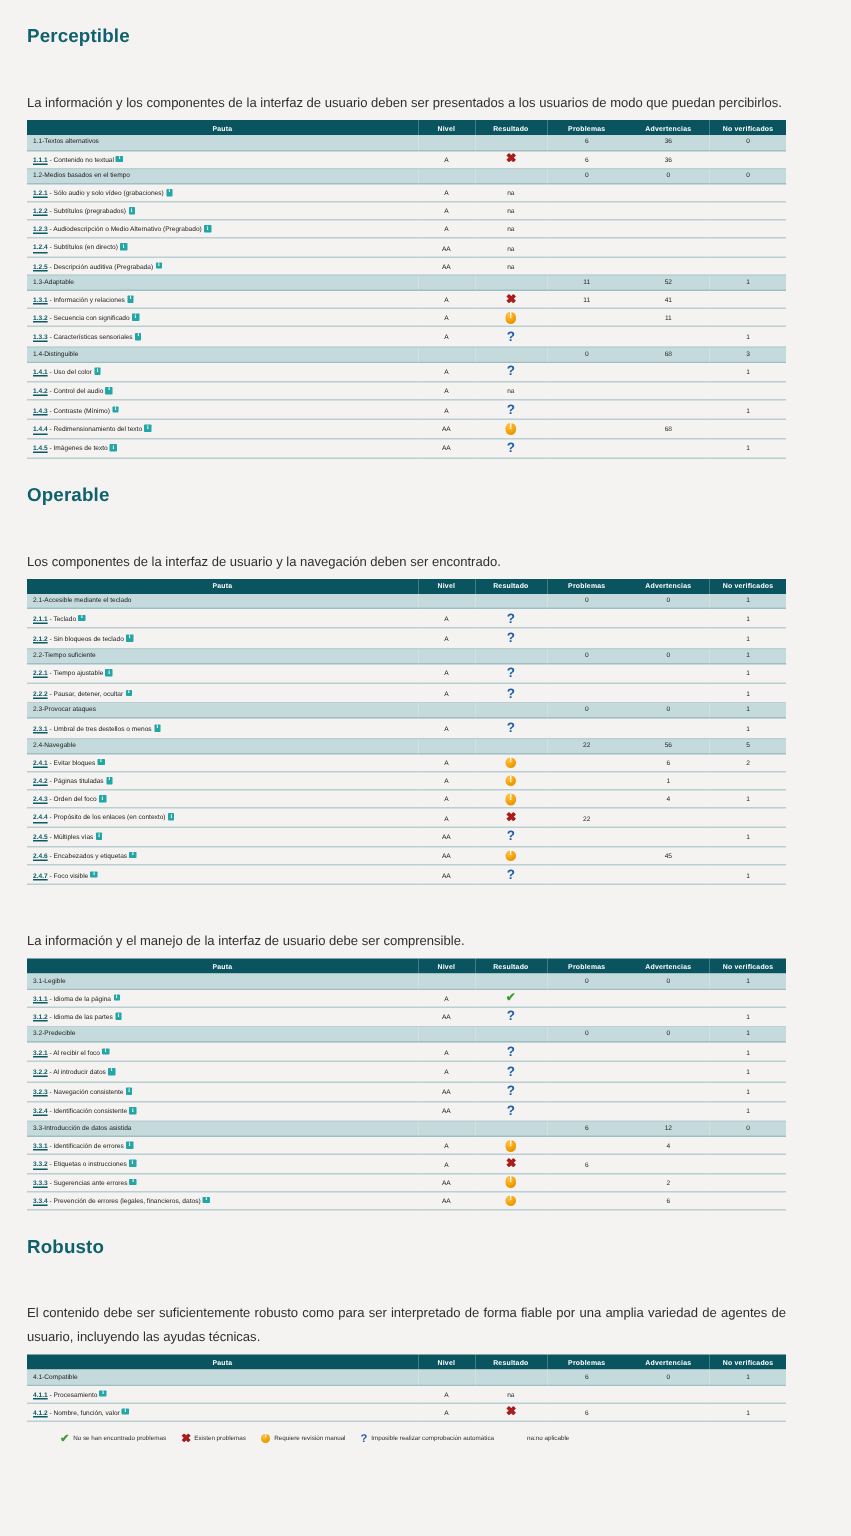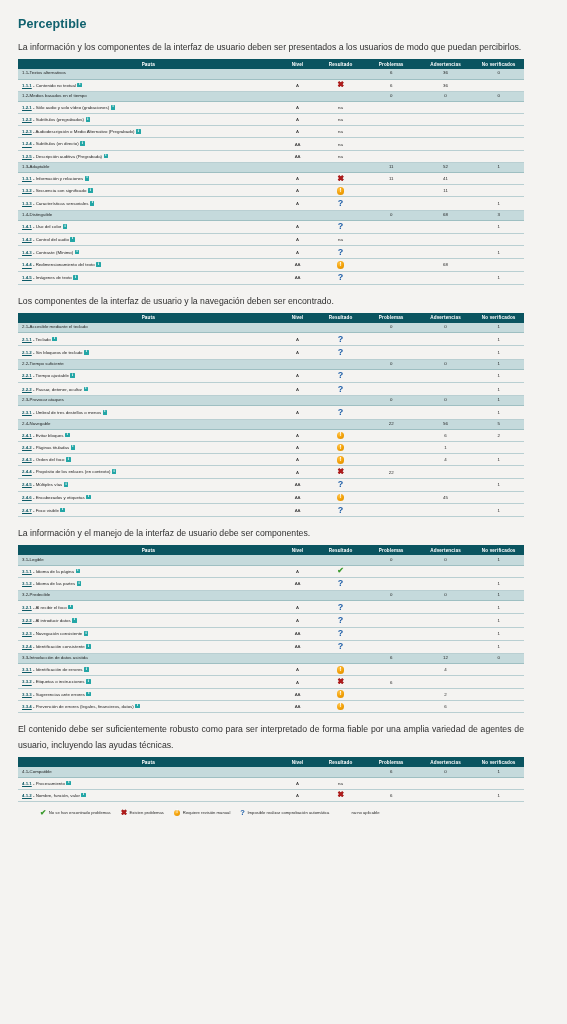--- a/index.html
+++ b/index.html
@@ -26,21 +26,21 @@
     font-size: 12.5px;
     font-weight: bold;
     color: #10616e;
     margin: 17px 0 0 0;
     letter-spacing: 0.1px;
   }
   p.section-desc {
     font-size: 8.7px;
     line-height: 1.85;
     color: #2f2f2f;
-    margin: 8px 0 4px 0;
+    margin: 29px 0 4px 0;
     text-align: justify;
     font-weight: 400;
   }
   table.wcag {
     width: 100%;
     border-collapse: collapse;
     table-layout: fixed;
     font-size: 4.6px;
   }
   table.wcag thead th {
@@ -344,20 +344,21 @@
               <td>AA</td>
               <td><span class="res res-quest">?</span></td>
               <td></td>
               <td></td>
               <td>1</td>
             </tr>
           </tbody>
         </table>
       </div>
       <div class="section">
+        <h2 class="section-title">Operable</h2>
         <p class="section-desc">Los componentes de la interfaz de usuario y la navegación deben ser encontrado.</p>
         <table class="wcag">
           <colgroup>
             <col class="c-pauta">
             <col class="c-nivel">
             <col class="c-res">
             <col class="c-prob">
             <col class="c-adv">
             <col class="c-nover">
           </colgroup>
@@ -497,21 +498,21 @@
               <td>AA</td>
               <td><span class="res res-quest">?</span></td>
               <td></td>
               <td></td>
               <td>1</td>
             </tr>
           </tbody>
         </table>
       </div>
       <div class="section">
-        <p class="section-desc">La información y el manejo de la interfaz de usuario debe ser componentes.</p>
+        <p class="section-desc">La información y el manejo de la interfaz de usuario debe ser comprensible.</p>
         <table class="wcag">
           <colgroup>
             <col class="c-pauta">
             <col class="c-nivel">
             <col class="c-res">
             <col class="c-prob">
             <col class="c-adv">
             <col class="c-nover">
           </colgroup>
           <thead>
@@ -626,20 +627,21 @@
               <td>AA</td>
               <td><span class="res res-warn"></span></td>
               <td></td>
               <td>6</td>
               <td></td>
             </tr>
           </tbody>
         </table>
       </div>
       <div class="section">
+        <h2 class="section-title">Robusto</h2>
         <p class="section-desc">El contenido debe ser suficientemente robusto como para ser interpretado de forma fiable por una amplia variedad de agentes de usuario, incluyendo las ayudas técnicas.</p>
         <table class="wcag">
           <colgroup>
             <col class="c-pauta">
             <col class="c-nivel">
             <col class="c-res">
             <col class="c-prob">
             <col class="c-adv">
             <col class="c-nover">
           </colgroup>

